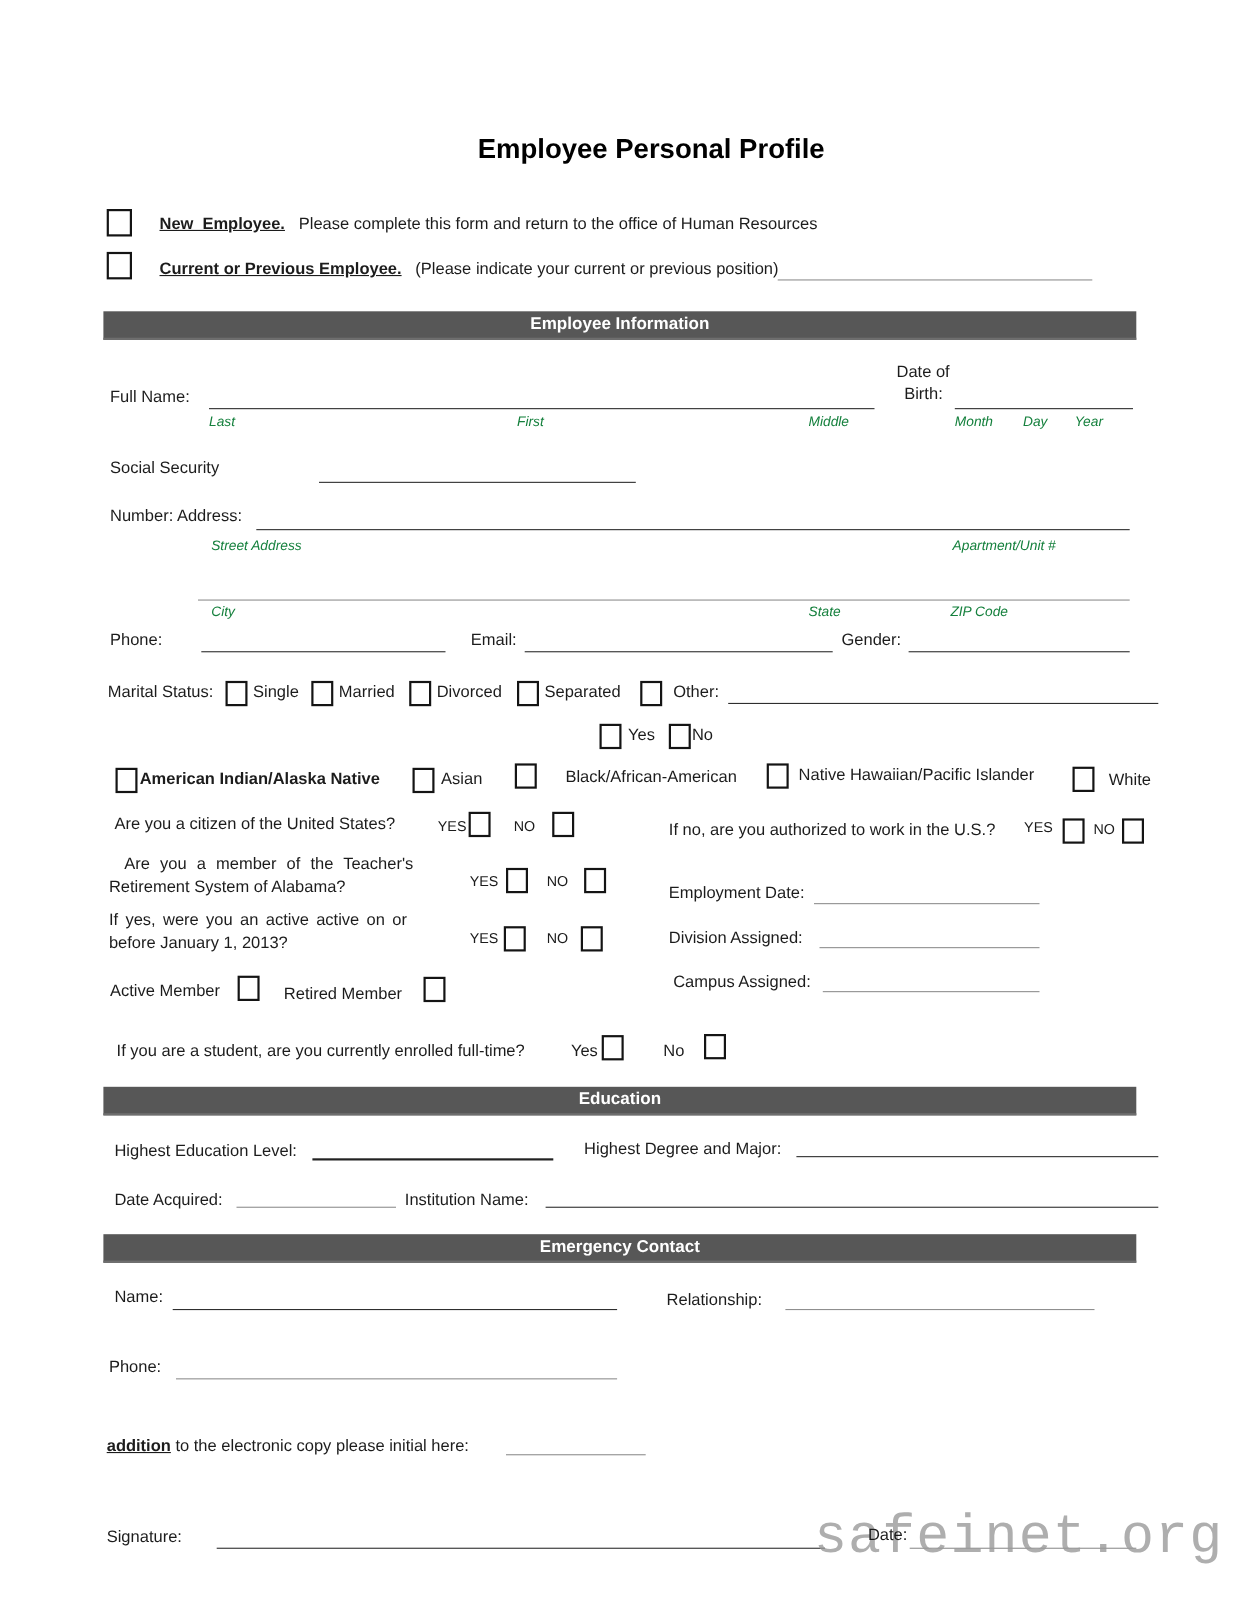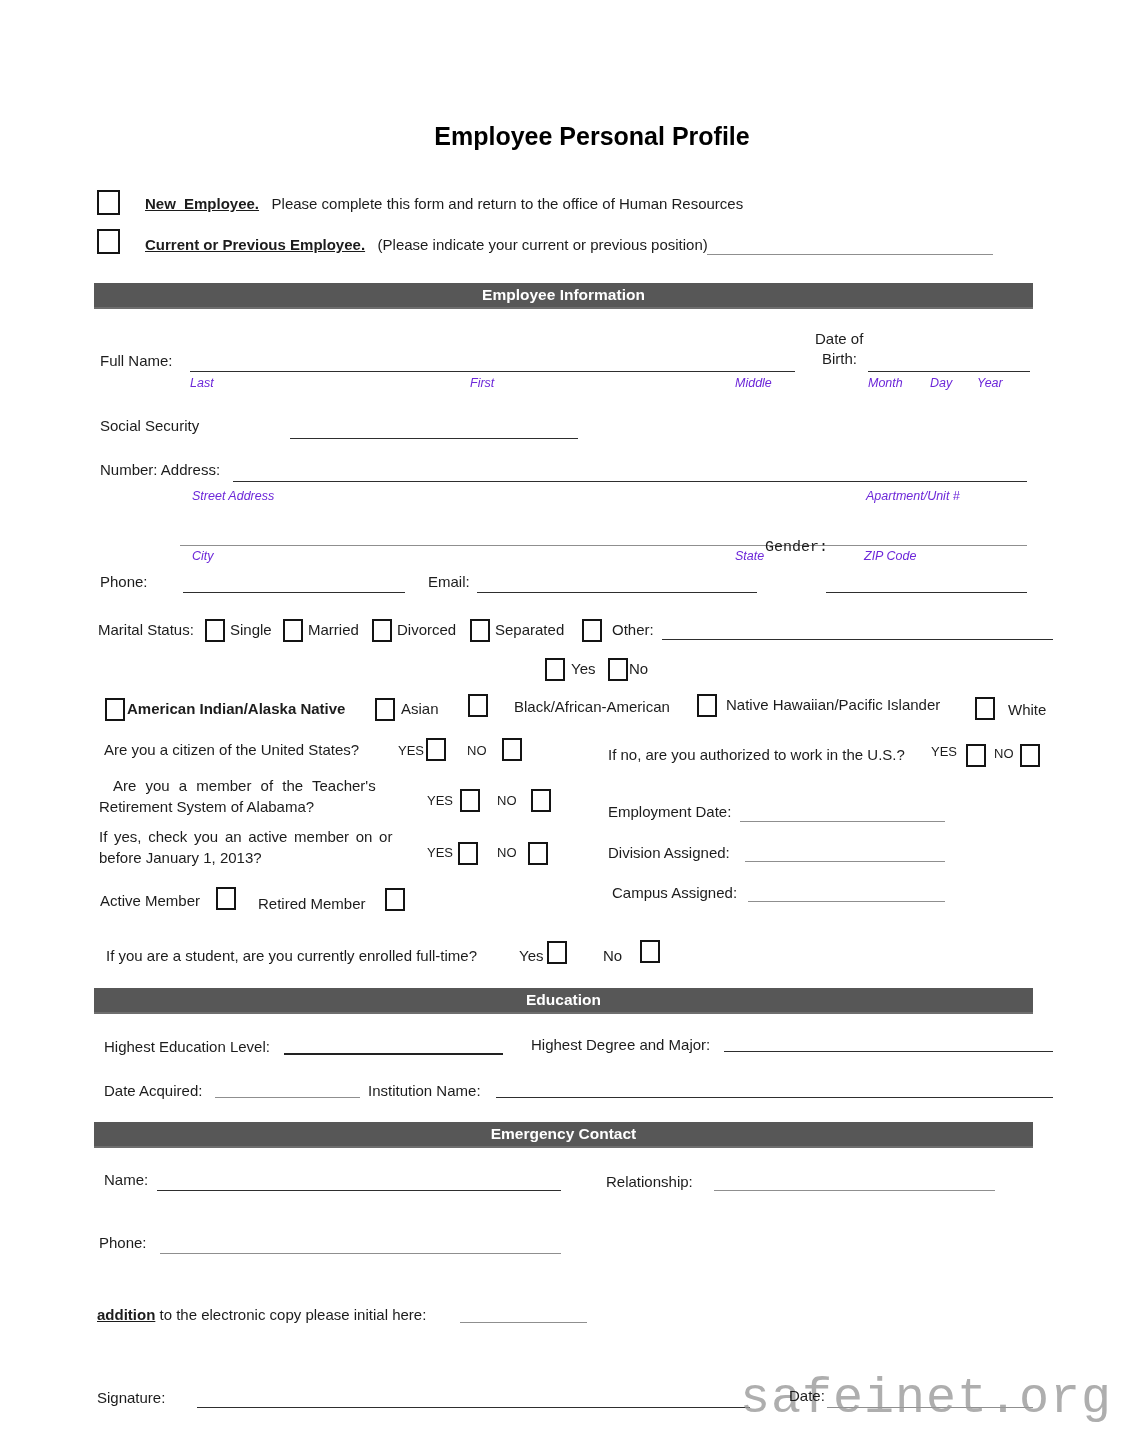--- a/index.html
+++ b/index.html
@@ -8,21 +8,21 @@
   .abs{position:absolute;white-space:nowrap;}
   .title{font-size:25px;font-weight:bold;color:#000;}
   .bar{position:absolute;left:94px;width:939px;height:24px;background:#575757;
        color:#fff;font-weight:bold;font-size:15.5px;text-align:center;line-height:24px;
        border-bottom:2px solid #6e6e6e;}
   .line{position:absolute;height:0;border-top:1.7px solid #2e2e2e;}
   .line-gray{position:absolute;height:0;border-top:1.6px solid #8f8f8f;}
   .line-thick{position:absolute;height:0;border-top:2.2px solid #222;}
   .cb{position:absolute;width:16px;height:19px;border:2px solid #141414;background:#fff;}
   .cb-lg{position:absolute;width:19px;height:21px;border:2px solid #141414;background:#fff;}
-  .it{font-style:italic;font-size:12.5px;color:#6d28d9;}
+  .it{font-style:italic;font-size:12.5px;color:#15803d;}
   .bu{font-weight:bold;text-decoration:underline;}
   .sm{font-size:13px;}
   .just1{word-spacing:5px;margin-left:14px;}
   .just2{word-spacing:2.5px;}
   .wm{position:absolute;font-family:"Liberation Mono",monospace;font-size:50px;
       color:#9a9a9a;opacity:.8;letter-spacing:1px;z-index:5;}
 </style>
 </head>
 <body>
 
@@ -69,21 +69,21 @@
 
   <div class="line-gray" style="left:180px;top:545px;width:847px;"></div>
   <div class="abs it" style="left:192px;top:549px;">City</div>
   <div class="abs it" style="left:735px;top:549px;">State</div>
   <div class="abs it" style="left:864px;top:549px;">ZIP Code</div>
 
   <div class="abs" style="left:100px;top:573px;">Phone:</div>
   <div class="line" style="left:183px;top:592px;width:222px;"></div>
   <div class="abs" style="left:428px;top:573px;">Email:</div>
   <div class="line" style="left:477px;top:592px;width:280px;"></div>
-  <div class="abs" style="left:765px;top:539px;font-family:Liberation Mono, monospace;">Gender:</div>
+  <div class="abs" style="left:765px;top:573px;">Gender:</div>
   <div class="line" style="left:826px;top:592px;width:201px;"></div>
 
   <div class="abs" style="left:98px;top:621px;">Marital Status:</div>
   <span class="cb" style="left:205px;top:619px;"></span>
   <div class="abs" style="left:230px;top:621px;">Single</div>
   <span class="cb" style="left:283px;top:619px;"></span>
   <div class="abs" style="left:308px;top:621px;">Married</div>
   <span class="cb" style="left:372px;top:619px;"></span>
   <div class="abs" style="left:397px;top:621px;">Divorced</div>
   <span class="cb" style="left:470px;top:619px;"></span>
@@ -122,21 +122,21 @@
 
   <div class="abs just1" style="left:99px;top:777px;">Are you a member of the Teacher's</div>
   <div class="abs" style="left:99px;top:798px;">Retirement System of Alabama?</div>
   <div class="abs sm" style="left:427px;top:793px;">YES</div>
   <span class="cb" style="left:460px;top:789px;"></span>
   <div class="abs sm" style="left:497px;top:793px;">NO</div>
   <span class="cb" style="left:531px;top:789px;"></span>
   <div class="abs" style="left:608px;top:803px;">Employment Date:</div>
   <div class="line-gray" style="left:740px;top:821px;width:205px;"></div>
 
-  <div class="abs just2" style="left:99px;top:828px;">If yes, check you an active member on or</div>
+  <div class="abs just2" style="left:99px;top:828px;">If yes, were you an active active on or</div>
   <div class="abs" style="left:99px;top:849px;">before January 1, 2013?</div>
   <div class="abs sm" style="left:427px;top:845px;">YES</div>
   <span class="cb" style="left:458px;top:842px;"></span>
   <div class="abs sm" style="left:497px;top:845px;">NO</div>
   <span class="cb" style="left:528px;top:842px;"></span>
   <div class="abs" style="left:608px;top:844px;">Division Assigned:</div>
   <div class="line-gray" style="left:745px;top:861px;width:200px;"></div>
 
   <div class="abs" style="left:100px;top:892px;">Active Member</div>
   <span class="cb" style="left:216px;top:887px;"></span>

